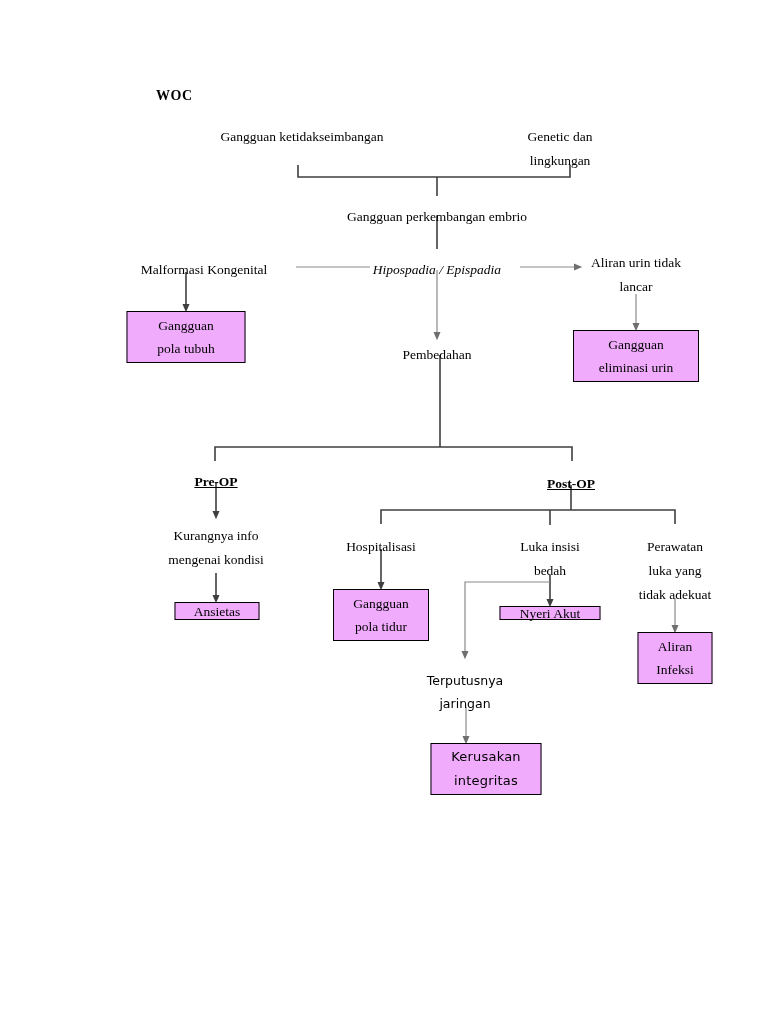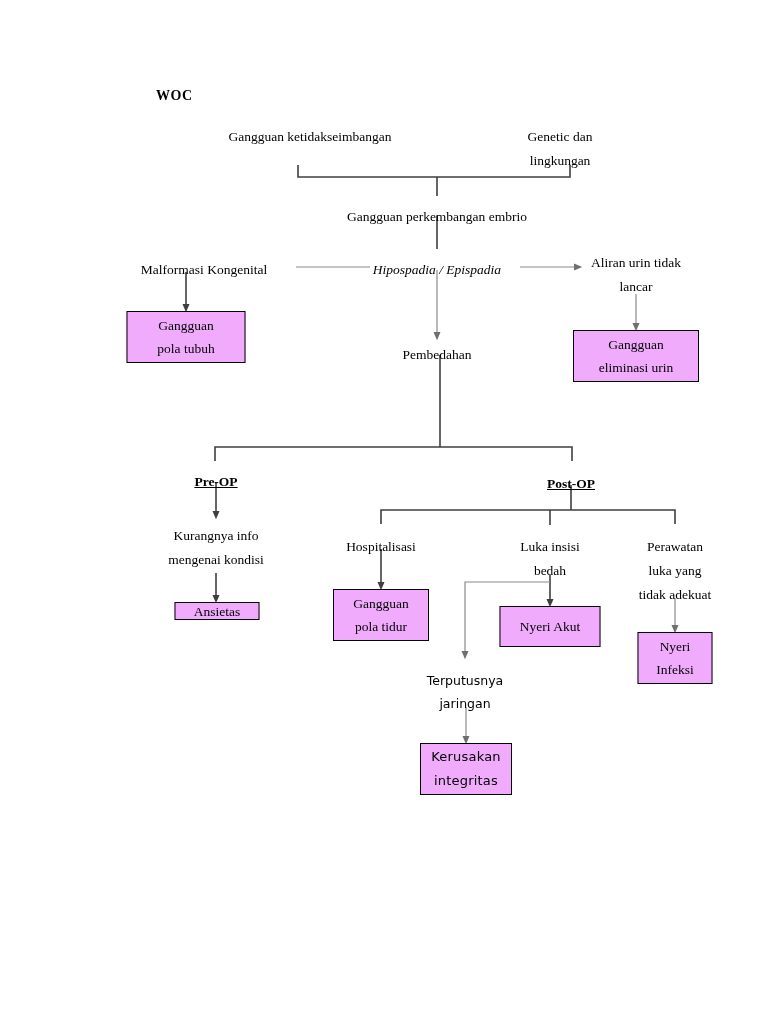--- a/index.html
+++ b/index.html
@@ -108,21 +108,21 @@
         <path d="M550,510 L550,525" fill="none" stroke="#3f3f3f" stroke-width="1.6" stroke-linecap="butt"></path>
         <path d="M381,549 L381,586" fill="none" stroke="#3f3f3f" stroke-width="1.6" stroke-linecap="butt" marker-end="url(#arrow-dark)"></path>
         <path d="M550,575 L550,603" fill="none" stroke="#3f3f3f" stroke-width="1.6" stroke-linecap="butt" marker-end="url(#arrow-dark)"></path>
         <path d="M550,582 L465,582 L465,655" fill="none" stroke="#8a8a8a" stroke-width="1.2" stroke-linecap="butt" marker-end="url(#arrow-light)"></path>
         <path d="M466,707 L466,740" fill="none" stroke="#8a8a8a" stroke-width="1.2" stroke-linecap="butt" marker-end="url(#arrow-light)"></path>
         <path d="M675,598 L675,629" fill="none" stroke="#8a8a8a" stroke-width="1.2" stroke-linecap="butt" marker-end="url(#arrow-light)"></path>
       </g>
   </svg>
 
   <div id="node-layer">
-      <div class="node-text" style="left: 302px; top: 125px; margin-left: 8px;">
+      <div class="node-text" style="left: 302px; top: 125px;">
         <div>Gangguan ketidakseimbangan</div>
       </div>
       <div class="node-text" style="left: 560px; top: 125px;">
         <div>Genetic dan</div>
         <div>lingkungan</div>
       </div>
       <div class="node-text" style="left: 437px; top: 205px; text-align: right;">
         <div>Gangguan perkembangan embrio</div>
       </div>
       <div class="node-text" style="left: 204px; top: 258px;">
@@ -172,26 +172,26 @@
         <span>Gangguan</span>
         <span>eliminasi urin</span>
       </div>
       <div class="node-box" style="left: 217px; top: 602px; width: 85px; height: 18px;">
         <span>Ansietas</span>
       </div>
       <div class="node-box" style="left: 381px; top: 589px; width: 96px; height: 52px;">
         <span>Gangguan</span>
         <span>pola tidur</span>
       </div>
-      <div class="node-box" style="left: 550px; top: 606px; width: 101px; height: 41px;">
+      <div class="node-box" style="left: 550px; top: 606px; width: 101px; height: 14px;">
         <span>Nyeri Akut</span>
       </div>
       <div class="node-box" style="left: 675px; top: 632px; width: 75px; height: 52px;">
-        <span>Nyeri</span>
+        <span>Aliran</span>
         <span>Infeksi</span>
       </div>
-      <div class="node-box sans" style="left: 466px; top: 743px; width: 92px; height: 52px;">
+      <div class="node-box sans" style="left: 486px; top: 743px; width: 111px; height: 52px;">
         <span>Kerusakan</span>
         <span>integritas</span>
       </div>
     </div>
 
 </div>
 
 </body></html>

